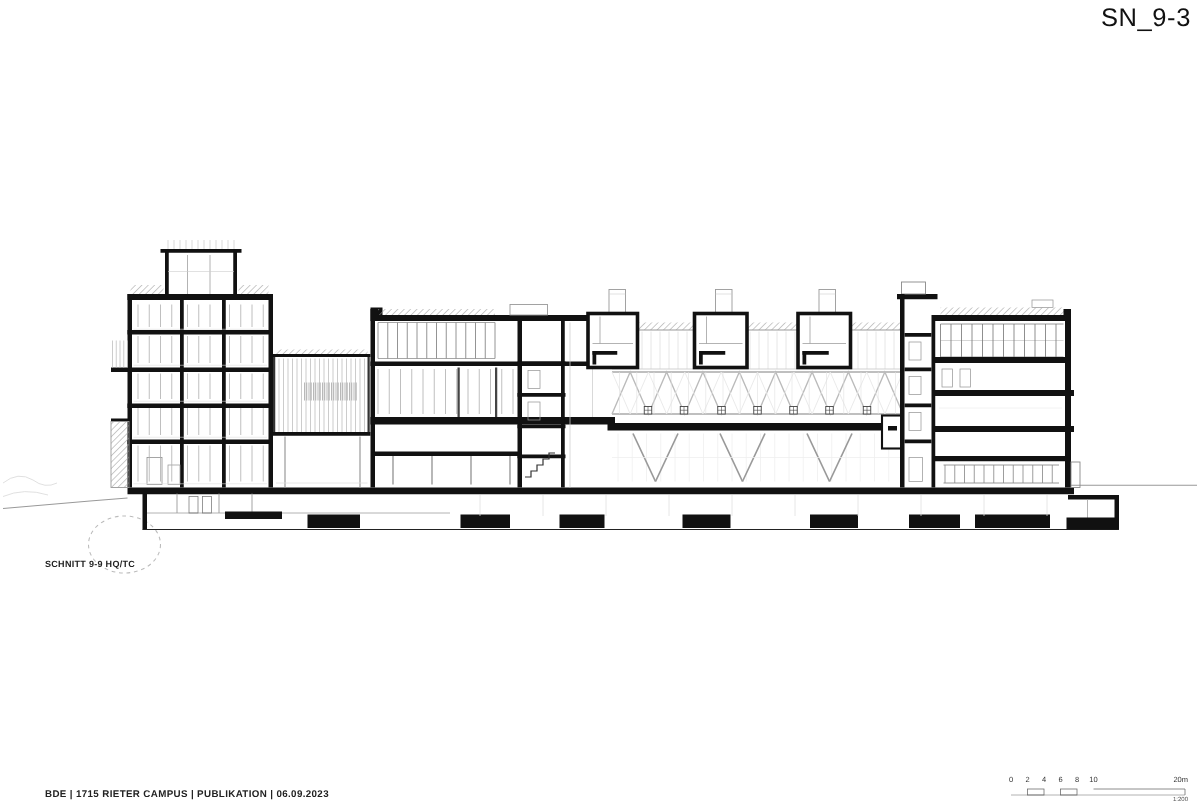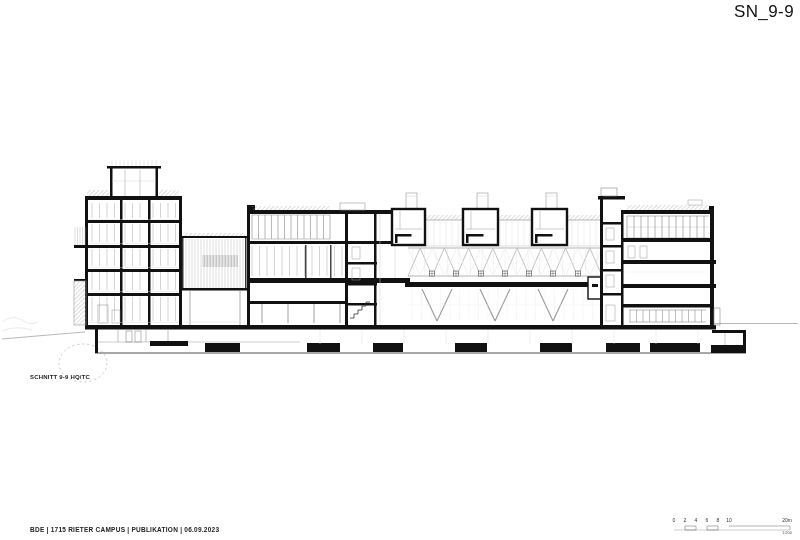--- a/index.html
+++ b/index.html
@@ -14,21 +14,21 @@
   .scalebar .maxlab{position:absolute;top:0;right:0;}
   .scalebar .ratio{position:absolute;top:12.5px;right:0;font-size:4px;color:#555;}
   .scalebar svg{position:absolute;left:0;top:6px;}
   svg.drawing{position:absolute;left:0;top:0;}
 </style>
 </head>
 <body>
 
 <div class="sheet">
 
-  <div class="sheet-title">SN_9-9</div>
+  <div class="sheet-title">SN_9-3</div>
 
   <svg class="drawing" width="800" height="540" viewBox="0 0 800 540">
     <defs>
       <pattern id="hatch" width="3" height="3" patternUnits="userSpaceOnUse" patternTransform="rotate(45)">
         <line x1="0" y1="0" x2="0" y2="3" stroke="#9a9a9a" stroke-width="0.7"></line>
       </pattern>
     </defs>
 
     <g id="terrain">
       <path d="M2,339 L60,334 L85,332" fill="none" stroke="#999" stroke-width="0.7"></path>

